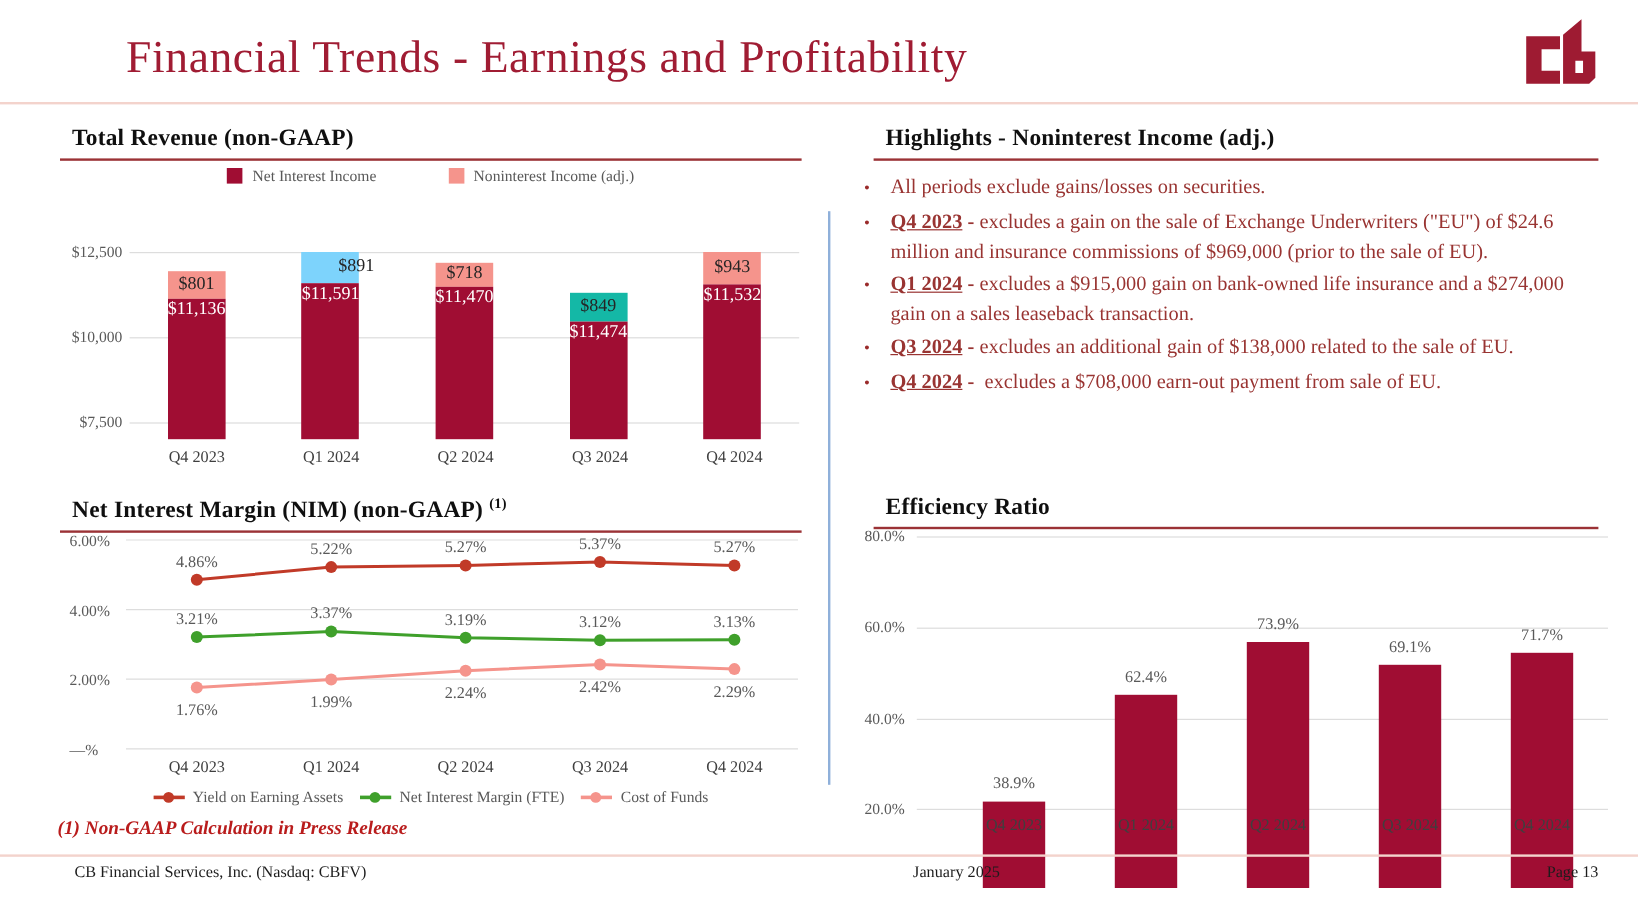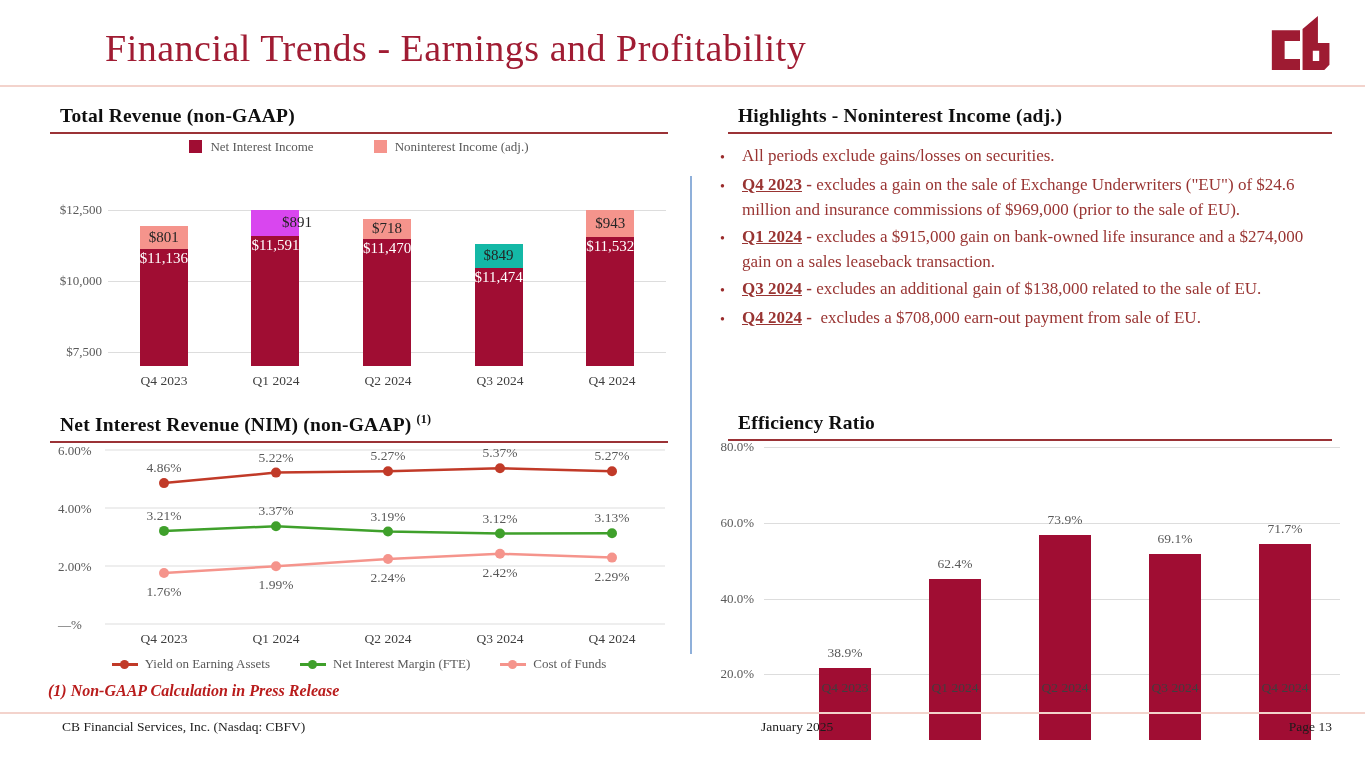--- a/index.html
+++ b/index.html
@@ -88,21 +88,21 @@
       <div class="ytick" style="left: 0px; width: 52px; text-align: right; top: 139.8px;">$7,500</div>
       <div class="bars" style="inset: 0px 2px 0px 58px;">
         <div class="slot">
           <div class="bar">
             <div class="seg-light" style="height: 22.8px; background: rgb(245, 148, 140);">$801</div>
             <div class="seg-dark" style="height: 117.5px; background: rgb(160, 13, 51);">$11,136</div>
           </div>
         </div>
         <div class="slot">
           <div class="bar">
-            <div class="seg-light" style="height: 25.3px; background: #d946ef; padding-left: 43px;">$891</div>
+            <div class="seg-light" style="height: 25.3px; background: #7dd3fc; padding-left: 43px;">$891</div>
             <div class="seg-dark" style="height: 130.5px; background: rgb(160, 13, 51);">$11,591</div>
           </div>
         </div>
         <div class="slot">
           <div class="bar">
             <div class="seg-light" style="height: 20.4px; background: rgb(245, 148, 140);">$718</div>
             <div class="seg-dark" style="height: 127px; background: rgb(160, 13, 51);">$11,470</div>
           </div>
         </div>
         <div class="slot">
@@ -121,21 +121,21 @@
     </div>
   <div id="revenue-xlabels" class="xrow" style="left:108px; top:373px; width:560px;">
       <div>Q4 2023</div>
       <div>Q1 2024</div>
       <div>Q2 2024</div>
       <div>Q3 2024</div>
       <div>Q4 2024</div>
     </div>
 
   <section class="sec" style="left:50px; top:400px; width:618px;">
-    <h2><span>Net Interest Revenue (NIM) (non-GAAP)</span> <sup>(1)</sup></h2>
+    <h2><span>Net Interest Margin (NIM) (non-GAAP)</span> <sup>(1)</sup></h2>
   </section>
   <svg id="nim-svg" width="618" height="215" style="position:absolute; left:50px; top:436px;">
       <line x1="55" x2="615" y1="14" y2="14" stroke="#DDDDDD" stroke-width="1"></line>
       <text x="8" y="19" fill="#595959" font-size="13">6.00%</text>
       <line x1="55" x2="615" y1="72" y2="72" stroke="#DDDDDD" stroke-width="1"></line>
       <text x="8" y="77" fill="#595959" font-size="13">4.00%</text>
       <line x1="55" x2="615" y1="130" y2="130" stroke="#DDDDDD" stroke-width="1"></line>
       <text x="8" y="135" fill="#595959" font-size="13">2.00%</text>
       <line x1="55" x2="615" y1="188" y2="188" stroke="#DDDDDD" stroke-width="1"></line>
       <text x="8" y="193" fill="#595959" font-size="13">—%</text>
@@ -171,21 +171,21 @@
       <circle cx="450" cy="117.8" r="5" fill="#F5948C"></circle>
       <text x="450" y="140.8" text-anchor="middle" fill="#595959" font-size="13.5">2.42%</text>
       <circle cx="562" cy="121.6" r="5" fill="#F5948C"></circle>
       <text x="562" y="144.6" text-anchor="middle" fill="#595959" font-size="13.5">2.29%</text>
       <text x="114" y="207" text-anchor="middle" fill="#3F3F3F" font-size="13.5">Q4 2023</text>
       <text x="226" y="207" text-anchor="middle" fill="#3F3F3F" font-size="13.5">Q1 2024</text>
       <text x="338" y="207" text-anchor="middle" fill="#3F3F3F" font-size="13.5">Q2 2024</text>
       <text x="450" y="207" text-anchor="middle" fill="#3F3F3F" font-size="13.5">Q3 2024</text>
       <text x="562" y="207" text-anchor="middle" fill="#3F3F3F" font-size="13.5">Q4 2024</text>
     </svg>
-  <div id="nim-legend" class="legend-row" style="left:50px; top:656px; width:618px; gap:30px;">
+  <div id="nim-legend" class="legend-row" style="left:50px; top:656px; width:618px; gap:14px;">
       <span style="display: inline-flex; align-items: center;"><span class="nim-marker">
           <span class="line" style="background: rgb(193, 58, 40);"></span>
           <span class="dot" style="background: rgb(193, 58, 40);"></span>
         </span>Yield on Earning Assets</span>
       <span style="display: inline-flex; align-items: center;"><span class="nim-marker">
           <span class="line" style="background: rgb(63, 160, 43);"></span>
           <span class="dot" style="background: rgb(63, 160, 43);"></span>
         </span>Net Interest Margin (FTE)</span>
       <span style="display: inline-flex; align-items: center;"><span class="nim-marker">
           <span class="line" style="background: rgb(245, 148, 140);"></span>

